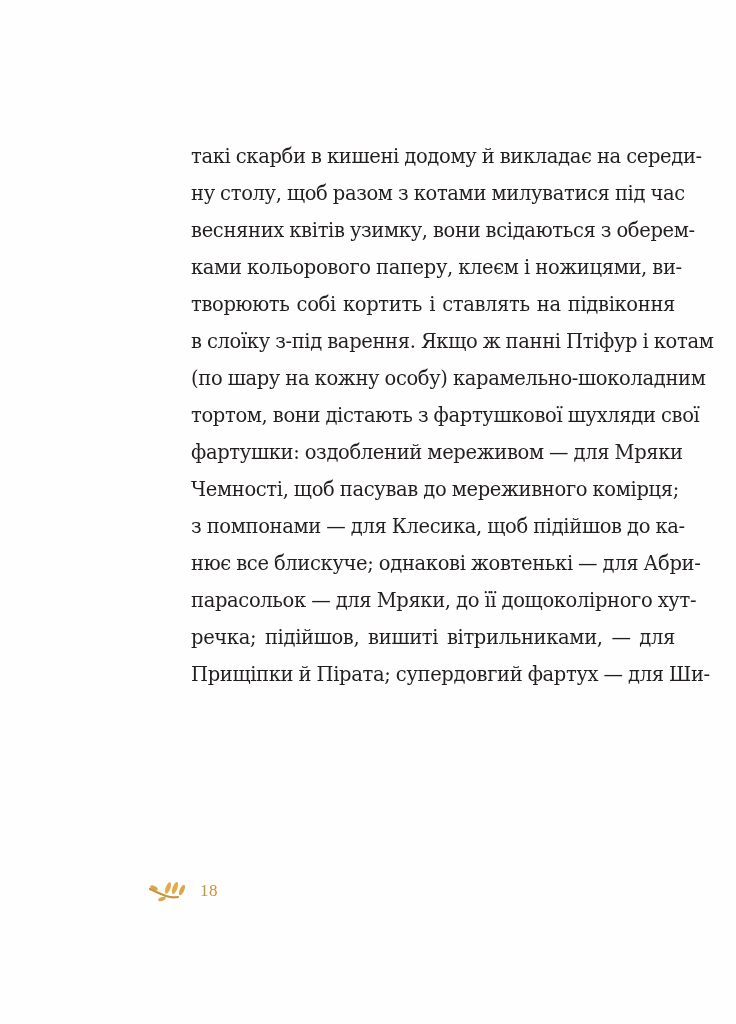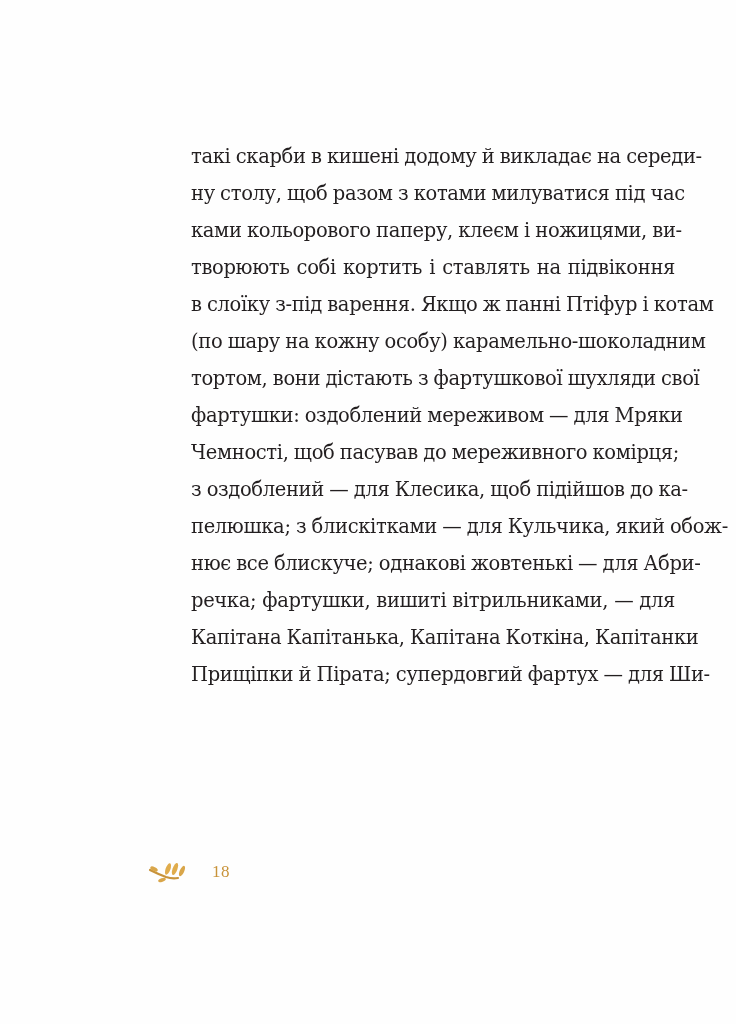--- a/index.html
+++ b/index.html
@@ -36,57 +36,57 @@
       text-align: justify;
       text-align-last: justify;
       width: 484px;
       height: 37px;
       letter-spacing: -0.35px;
       word-spacing: -0.5px;
     }
     .footer {
       position: absolute;
       left: 148px;
-      top: 859px;
+      top: 878px;
       height: 26px;
       display: flex;
       align-items: center;
-      gap: 24px;
+      gap: 12px;
     }
     .ornament {
       width: 40px;
       height: 24px;
       display: inline-block;
     }
     .page-number {
       font-family: "Liberation Serif", "DejaVu Serif", serif;
       font-size: 17px;
       color: #c8933a;
       letter-spacing: 0.5px;
     }
   </style>
 </head>
 <body>
 
 <div class="page">
   <div class="text-block" id="text-block">
     <span class="line">такі скарби в кишені додому й викладає на середи-</span>
     <span class="line">ну столу, щоб разом з котами милуватися під час</span>
+    <span class="line">весняних квітів узимку, вони всідаються з оберем-</span>
     <span class="line">ками кольорового паперу, клеєм і ножицями, ви-</span>
     <span class="line">творюють собі кортить і ставлять на підвіконня</span>
     <span class="line">в слоїку з-під варення. Якщо ж панні Птіфур і котам</span>
     <span class="line">(по шару на кожну особу) карамельно-шоколадним</span>
     <span class="line">тортом, вони дістають з фартушкової шухляди свої</span>
     <span class="line">фартушки: оздоблений мереживом — для Мряки</span>
     <span class="line">Чемності, щоб пасував до мереживного комірця;</span>
-    <span class="line">з оздоблений — для Клесика, щоб підійшов до ка-</span>
-    <span class="line">пелюшка; з блискітками — для Кульчика, який обож-</span>
+    <span class="line">з помпонами — для Клесика, щоб підійшов до ка-</span>
     <span class="line">нює все блискуче; однакові жовтенькі — для Абри-</span>
-    <span class="line">речка; фартушки, вишиті вітрильниками, — для</span>
-    <span class="line">Капітана Капітанька, Капітана Коткіна, Капітанки</span>
+    <span class="line">парасольок — для Мряки, до її дощоколірного хут-</span>
+    <span class="line">речка; підійшов, вишиті вітрильниками, — для</span>
     <span class="line">Прищіпки й Пірата; супердовгий фартух — для Ши-</span>
   </div>
 
   <div class="footer">
     <span class="ornament">
       <svg width="40" height="24" viewBox="0 0 40 24" xmlns="http://www.w3.org/2000/svg">
         <path d="M2 10 Q10 14 18 17 Q24 19 30 18" stroke="#c8933a" stroke-width="2.2" fill="none" stroke-linecap="round"></path>
         <ellipse cx="6" cy="9" rx="4" ry="2" fill="#d9a64a" transform="rotate(25 6 9)"></ellipse>
         <ellipse cx="14" cy="20" rx="4" ry="1.8" fill="#d9a64a" transform="rotate(-20 14 20)"></ellipse>
         <ellipse cx="20" cy="9" rx="2.4" ry="6" fill="#e0ac4c" transform="rotate(20 20 9)"></ellipse>

